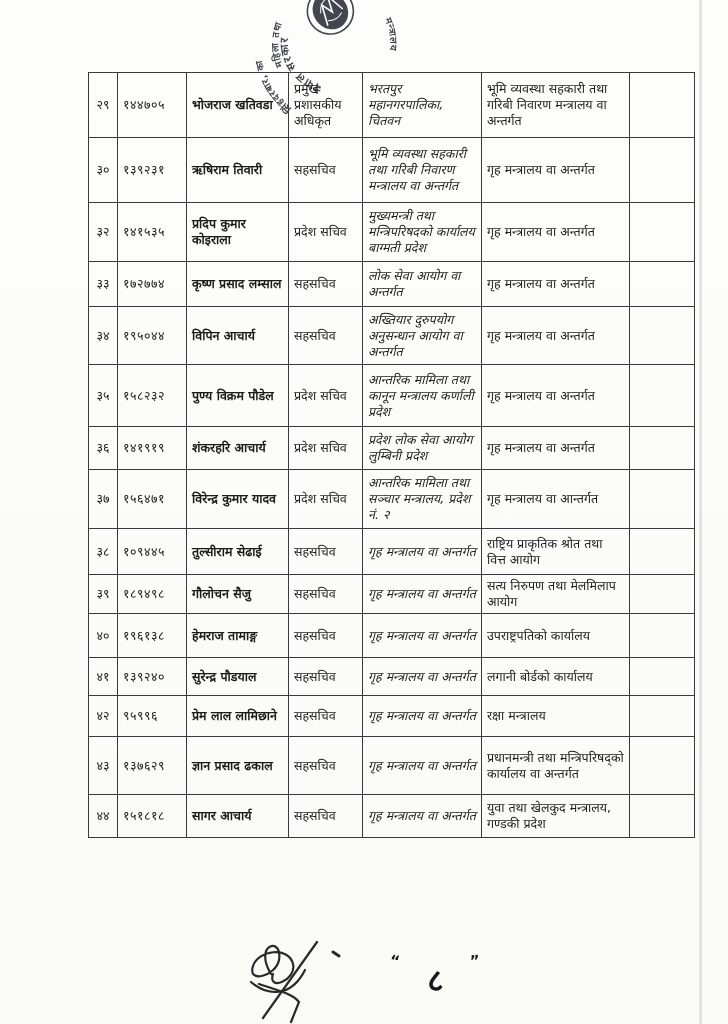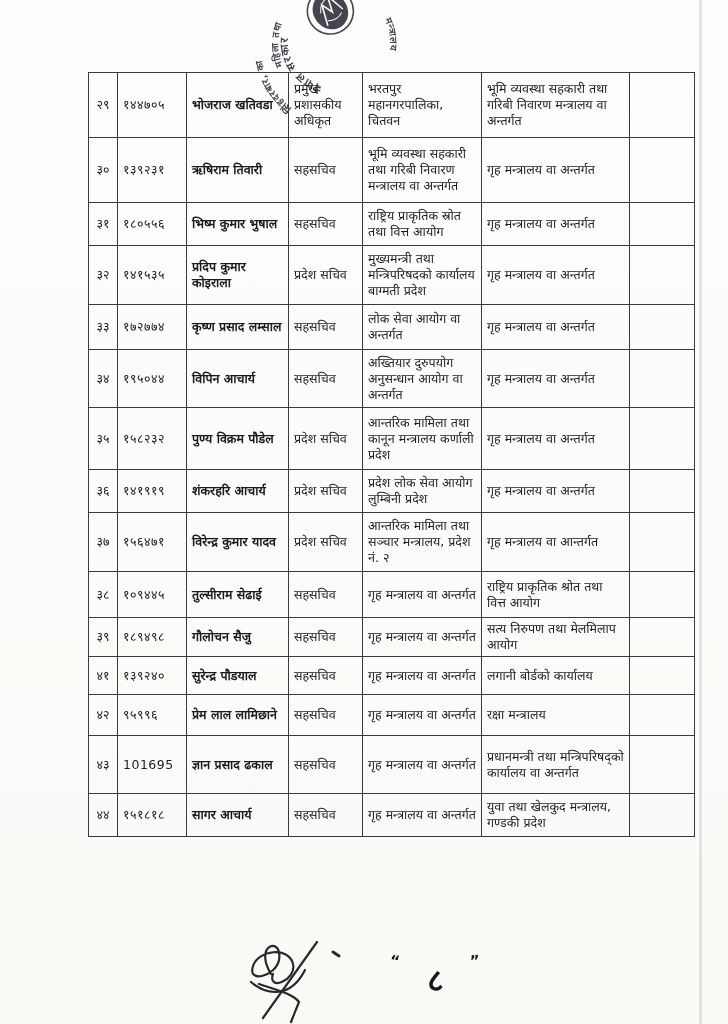--- a/index.html
+++ b/index.html
@@ -22,21 +22,21 @@
   table.roster td{
     border:1.4px solid #3a3a3e;
     font-size:12.5px;line-height:1.28;
     padding:3px 5px;vertical-align:middle;
     overflow:hidden;word-break:break-word;
   }
   td.c-sn{text-align:center;padding:3px 1px;}
   td.c-id{padding-left:8px;letter-spacing:.5px;}
   td.c-name{padding-left:7px;font-weight:bold;}
   td.c-pos{padding-left:6px;}
-  td.c-off{padding-left:7px;}
+  td.c-off{padding-left:7px;font-style:italic;}
   td.c-min{padding-left:7px;}
   
   .stamp{
     position:absolute;left:243px;top:-48px;width:180px;height:180px;
     transform:rotate(-38deg);opacity:.88;pointer-events:none;
   }
   .stamp text{
     font-family:"DejaVu Sans","Liberation Sans",sans-serif;
     fill:#2c2c38;font-size:11px;letter-spacing:1.2px;font-weight:bold;
   }
@@ -111,29 +111,20 @@
     </tr>
         <tr style="height: 65px;">
       <td class="c-sn">३०</td>
       <td class="c-id">१३९२३१</td>
       <td class="c-name">ऋषिराम तिवारी</td>
       <td class="c-pos">सहसचिव</td>
       <td class="c-off">भूमि व्यवस्था सहकारी तथा गरिबी निवारण मन्त्रालय वा अन्तर्गत</td>
       <td class="c-min">गृह मन्त्रालय वा अन्तर्गत</td>
       <td class="c-blank"></td>
     </tr>
-        <tr style="height: 43px;">
-      <td class="c-sn">३१</td>
-      <td class="c-id">१८०५५६</td>
-      <td class="c-name">भिष्म कुमार भुषाल</td>
-      <td class="c-pos">सहसचिव</td>
-      <td class="c-off">राष्ट्रिय प्राकृतिक स्रोत तथा वित्त आयोग</td>
-      <td class="c-min">गृह मन्त्रालय वा अन्तर्गत</td>
-      <td class="c-blank"></td>
-    </tr>
         <tr style="height: 59px;">
       <td class="c-sn">३२</td>
       <td class="c-id">१४१५३५</td>
       <td class="c-name">प्रदिप कुमार कोइराला</td>
       <td class="c-pos">प्रदेश सचिव</td>
       <td class="c-off">मुख्यमन्त्री तथा मन्त्रिपरिषदको कार्यालय बाग्मती प्रदेश</td>
       <td class="c-min">गृह मन्त्रालय वा अन्तर्गत</td>
       <td class="c-blank"></td>
     </tr>
         <tr style="height: 45px;">
@@ -192,41 +183,50 @@
     </tr>
         <tr style="height: 39px;">
       <td class="c-sn">३९</td>
       <td class="c-id">१८९४९८</td>
       <td class="c-name">गौलोचन सैजु</td>
       <td class="c-pos">सहसचिव</td>
       <td class="c-off">गृह मन्त्रालय वा अन्तर्गत</td>
       <td class="c-min">सत्य निरुपण तथा मेलमिलाप आयोग</td>
       <td class="c-blank"></td>
     </tr>
+        <tr style="height: 44px;">
+      <td class="c-sn">४०</td>
+      <td class="c-id">१९६१३८</td>
+      <td class="c-name">हेमराज तामाङ्ग</td>
+      <td class="c-pos">सहसचिव</td>
+      <td class="c-off">गृह मन्त्रालय वा अन्तर्गत</td>
+      <td class="c-min">उपराष्ट्रपतिको कार्यालय</td>
+      <td class="c-blank"></td>
+    </tr>
         <tr style="height: 38px;">
       <td class="c-sn">४१</td>
       <td class="c-id">१३९२४०</td>
       <td class="c-name">सुरेन्द्र पौडयाल</td>
       <td class="c-pos">सहसचिव</td>
       <td class="c-off">गृह मन्त्रालय वा अन्तर्गत</td>
       <td class="c-min">लगानी बोर्डको कार्यालय</td>
       <td class="c-blank"></td>
     </tr>
         <tr style="height: 41px;">
       <td class="c-sn">४२</td>
       <td class="c-id">९५९९६</td>
       <td class="c-name">प्रेम लाल लामिछाने</td>
       <td class="c-pos">सहसचिव</td>
       <td class="c-off">गृह मन्त्रालय वा अन्तर्गत</td>
       <td class="c-min">रक्षा मन्त्रालय</td>
       <td class="c-blank"></td>
     </tr>
         <tr style="height: 58px;">
       <td class="c-sn">४३</td>
-      <td class="c-id">101695</td>
+      <td class="c-id">१३७६२९</td>
       <td class="c-name">ज्ञान प्रसाद ढकाल</td>
       <td class="c-pos">सहसचिव</td>
       <td class="c-off">गृह मन्त्रालय वा अन्तर्गत</td>
       <td class="c-min">प्रधानमन्त्री तथा मन्त्रिपरिषद्को कार्यालय वा अन्तर्गत</td>
       <td class="c-blank"></td>
     </tr>
         <tr style="height: 43px; padding-left: 16px;">
       <td class="c-sn">४४</td>
       <td class="c-id">१५१८१८</td>
       <td class="c-name">सागर आचार्य</td>

